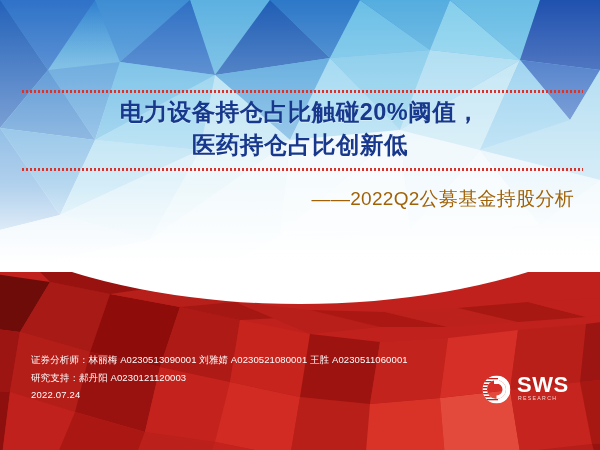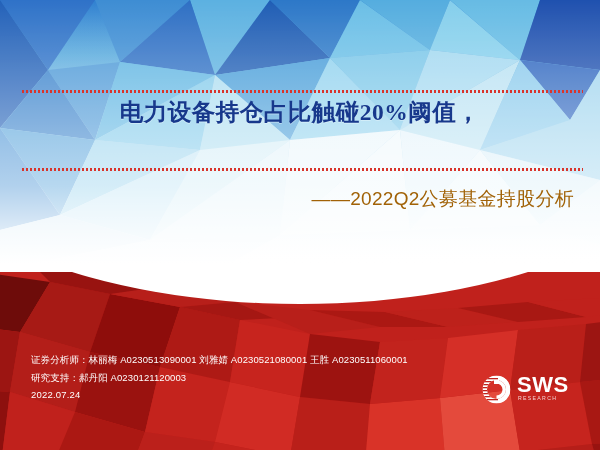--- a/index.html
+++ b/index.html
@@ -72,21 +72,20 @@
   }
   #rule-top { top: 90px; }
   #rule-bottom { top: 168px; }
 
   
   .title-block {
     position: absolute;
     left: 0; top: 96px;
     width: 600px;
     text-align: center;
-    font-family: Liberation Serif, serif;
   }
   .title-line {
     color: #17388c;
     font-weight: bold;
     font-size: 23.5px;
     line-height: 33px;
     letter-spacing: 0.5px;
     white-space: nowrap;
     text-shadow: 0 1px 0 rgba(255,255,255,0.35);
   }
@@ -207,20 +206,21 @@
       </g>
       <rect x="0" y="0" width="600" height="300" fill="url(#fadeOut)"></rect>
     </svg>
   </div>
 
   <div id="rule-top" class="dotted-rule"></div>
   <div id="rule-bottom" class="dotted-rule"></div>
 
   <div class="title-block">
     <div class="title-line">电力设备持仓占比触碰20%阈值，</div>
+    <div class="title-line">医药持仓占比创新低</div>
   </div>
 
   <div class="subtitle">——2022Q2公募基金持股分析</div>
 
   <div class="bg-red">
     <div class="red-fill"></div>
     <svg class="poly" width="640" height="200" viewBox="0 0 640 200">
       <g>
         <polygon points="0,0 70,10 40,60 0,55" fill="#6e0c0a"></polygon>
         <polygon points="0,55 40,60 30,120 0,118" fill="#9c1512"></polygon>

